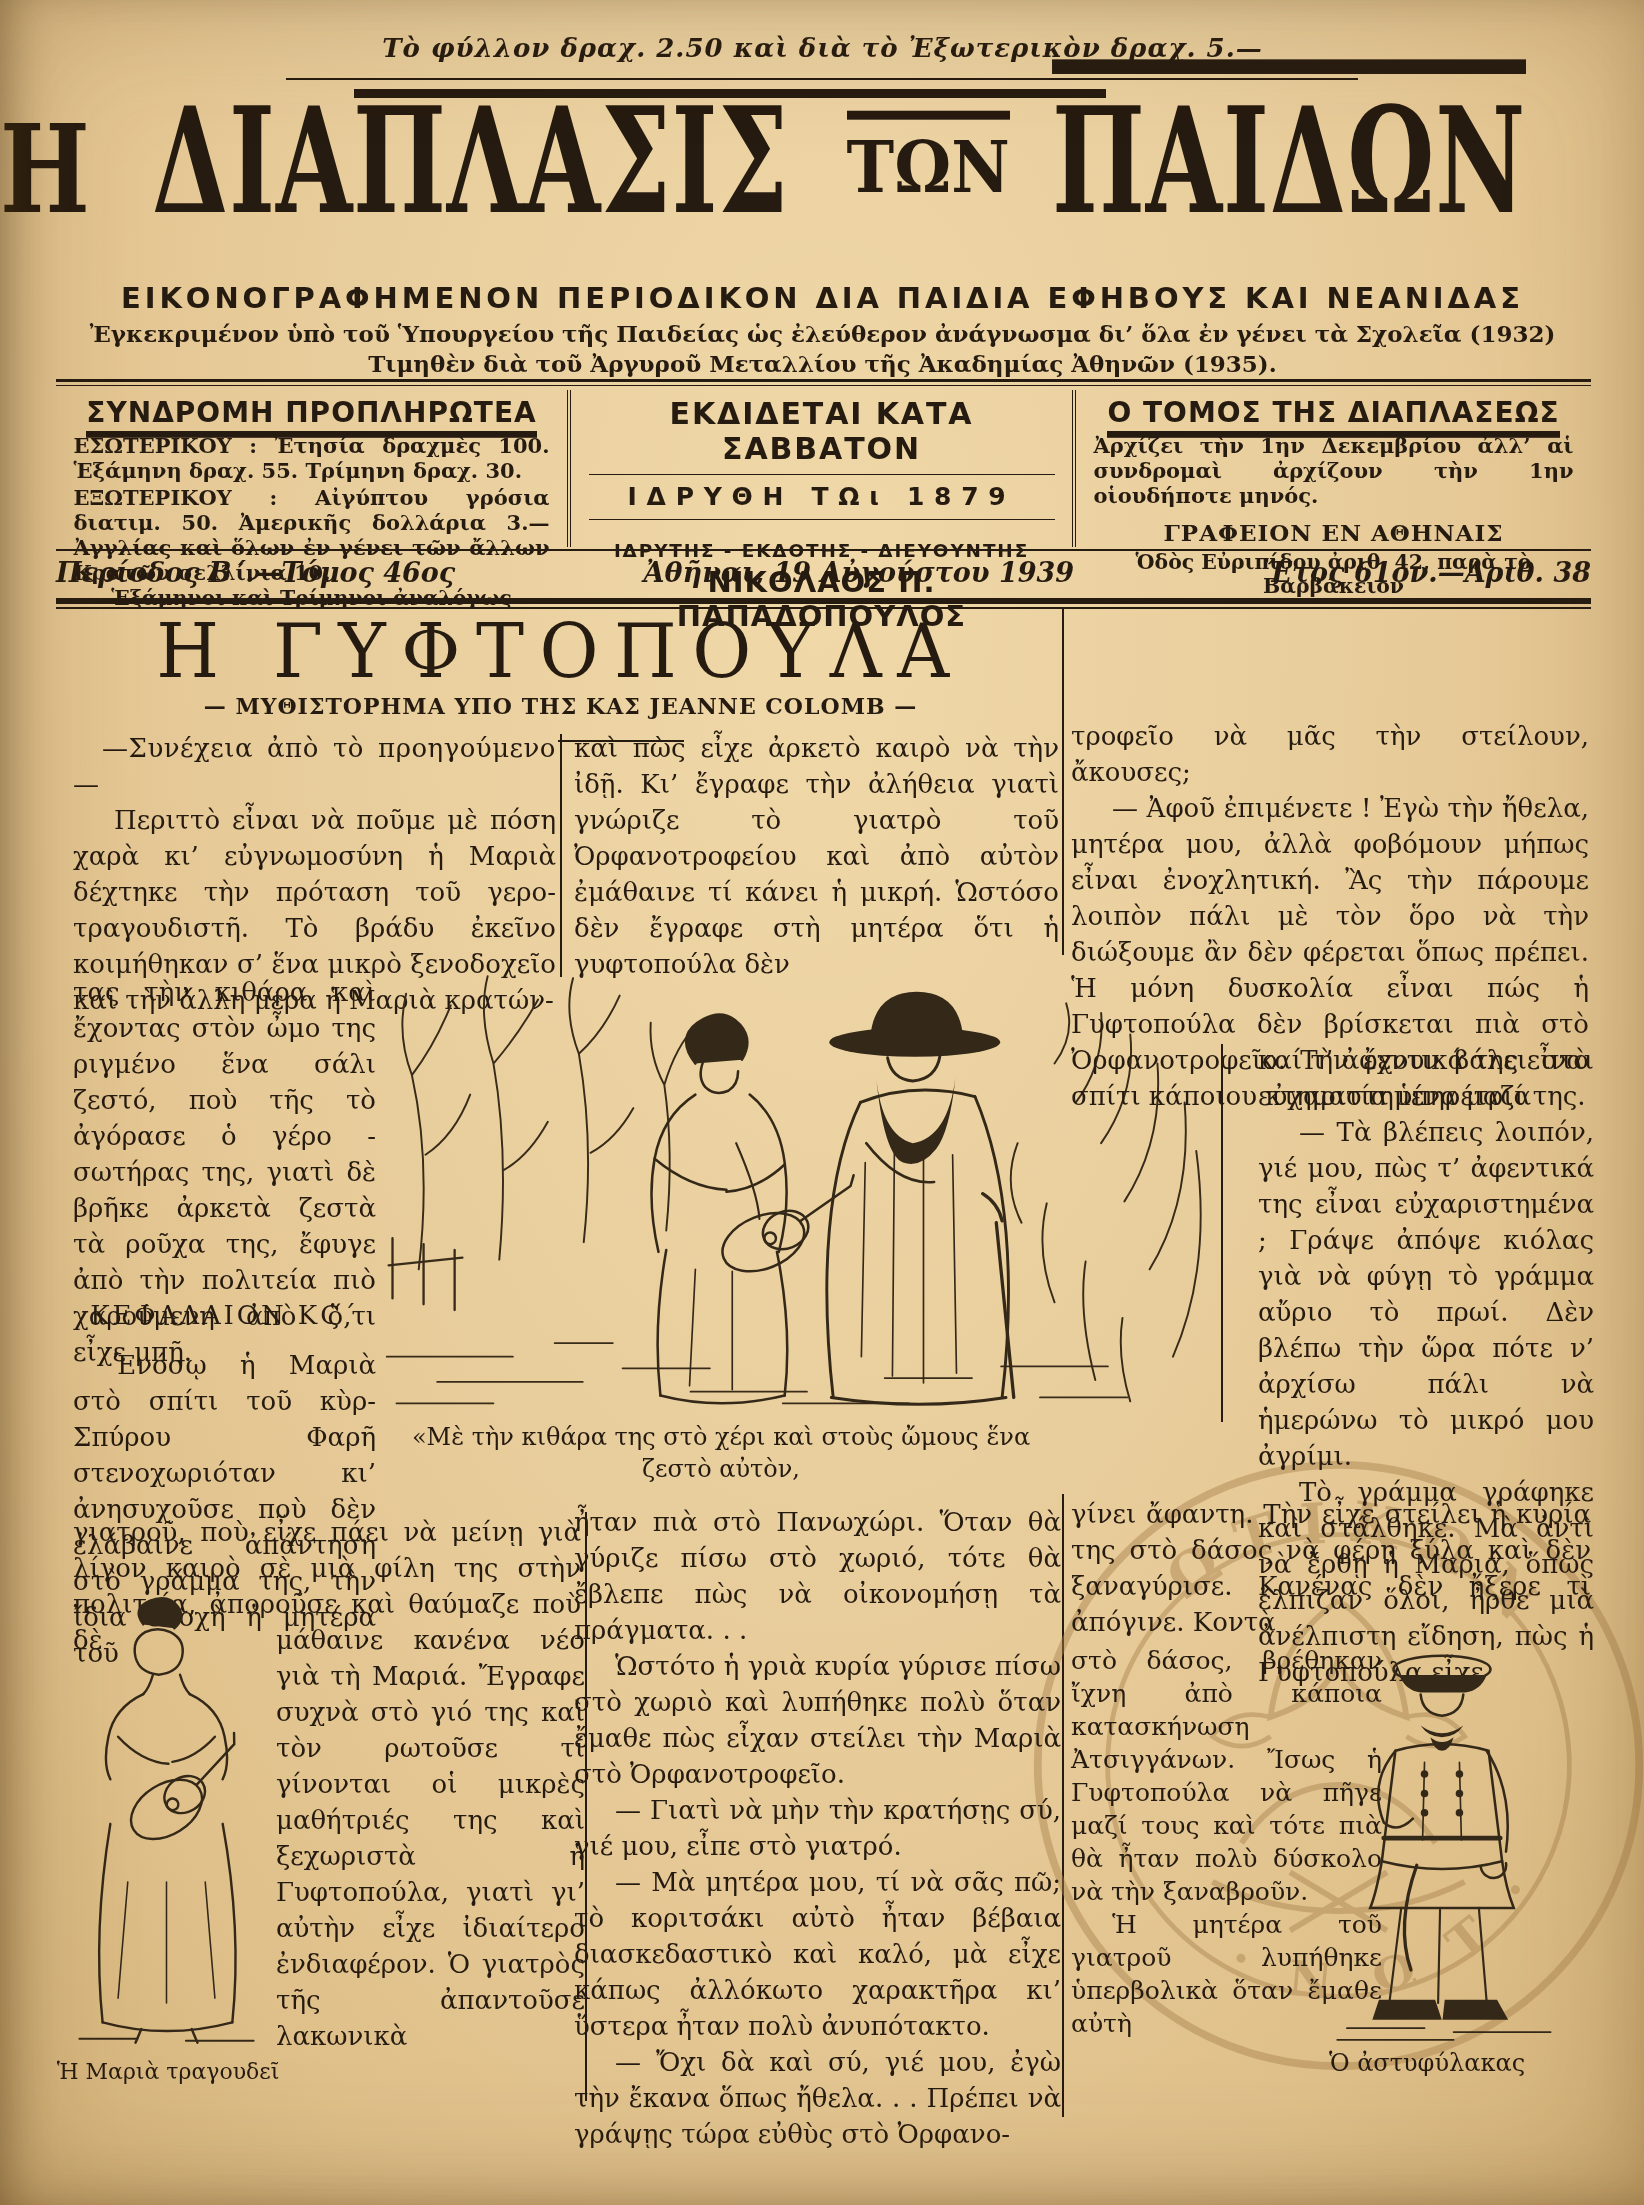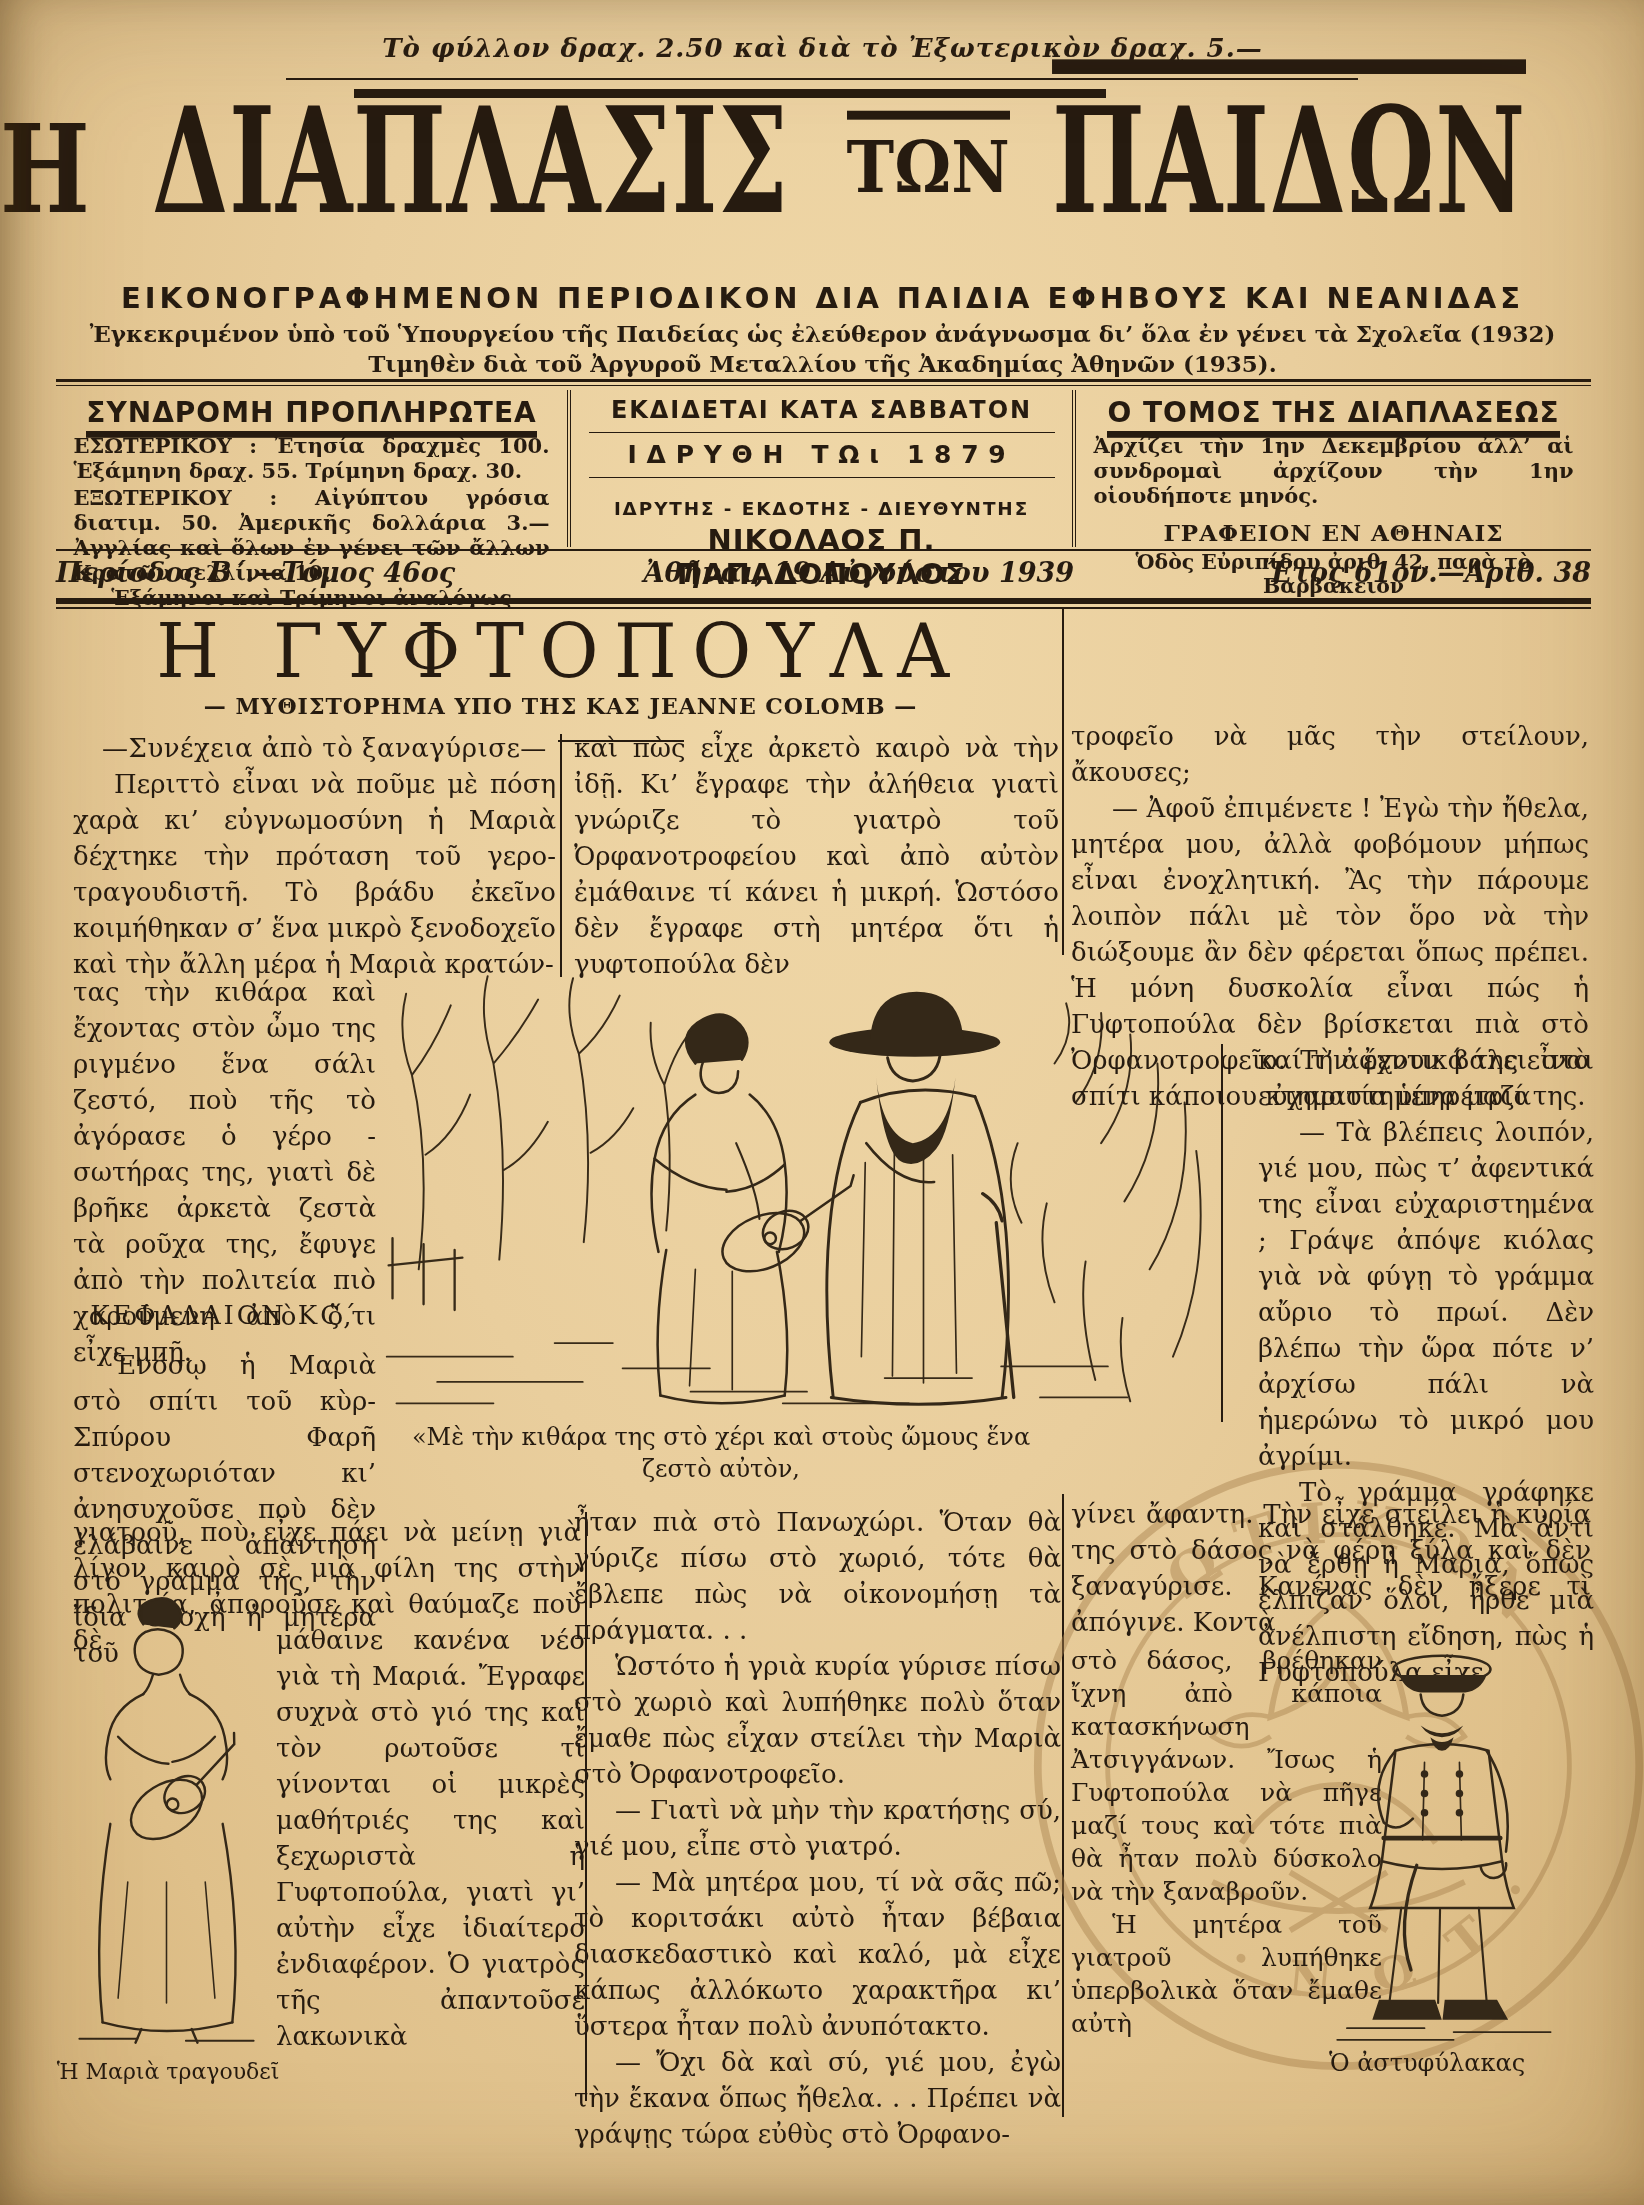--- a/index.html
+++ b/index.html
@@ -23,21 +23,21 @@
   .subtitle{top:281px;left:0;width:100%;text-align:center;font-family:"DejaVu Sans",sans-serif;font-weight:bold;font-size:29px;letter-spacing:3.9px;}
   .approval{left:0;width:100%;text-align:center;font-weight:bold;font-size:23px;}
   
   .info-row{top:390px;left:56px;width:1535px;height:157px;display:flex;}
   .info-col{box-sizing:border-box;padding:5.8px 17.5px 0 17.5px;font-weight:bold;}
   .info-col + .info-col{border-left:4.9px double #261b10;}
   .ic-left{width:511px;}  .ic-mid{width:505px;} .ic-right{width:519px;}
   .box-title{display:inline-block;font-family:"DejaVu Sans",sans-serif;font-size:28px;letter-spacing:1px;box-shadow:0 2.9px 0 #261b10,0 6.8px 0 #261b10;padding-bottom:1.9px;}
   .box-text{font-size:21px;line-height:25px;text-align:justify;margin-top:2px;}
   .box-center-sm{font-size:20.4px;text-align:center;margin-top:7.8px;}
-  .mid-l1{font-family:"DejaVu Sans",sans-serif;font-size:24px;text-align:center;letter-spacing:1.9px;padding-bottom:7.8px;border-bottom:1.9px solid #261b10;}
+  .mid-l1{font-family:"DejaVu Sans",sans-serif;font-size:30px;text-align:center;letter-spacing:1.9px;padding-bottom:7.8px;border-bottom:1.9px solid #261b10;}
   .mid-l2{font-family:"DejaVu Sans",sans-serif;font-size:25px;text-align:center;letter-spacing:9.7px;padding:7.8px 0;border-bottom:1.9px solid #261b10;}
   .mid-l3{font-size:18.4px;text-align:center;letter-spacing:1.9px;margin-top:20px;font-family:"DejaVu Sans",sans-serif;}
   .mid-l4{font-size:29px;text-align:center;letter-spacing:1px;margin-top:3.9px;font-family:"DejaVu Sans",sans-serif;}
   .gr-line{font-size:23px;text-align:center;margin-top:11.6px;letter-spacing:1px;}
   .addr{font-size:20.4px;text-align:center;margin-top:4px;}
   
   .dateline{top:557px;left:56px;width:1535px;display:flex;justify-content:space-between;font-style:italic;font-weight:bold;font-size:27px;}
   
   .art-title{top:609px;left:68px;width:985px;text-align:center;font-size:72px;letter-spacing:15.5px;transform:scaleY(1.05);}
   .byline{top:693px;left:68px;width:985px;text-align:center;font-weight:bold;font-size:22px;letter-spacing:1px;}
@@ -128,21 +128,21 @@
     </g>
     <text font-size="58" letter-spacing="20" fill="#a9824d" font-weight="bold">
       <textPath href="#arcT" startOffset="26%">ΩΤΙΚΩΝ</textPath>
     </text>
     <text font-size="50" letter-spacing="16" fill="#a9824d" font-weight="bold">
       <textPath href="#arcB" startOffset="34%">· Ν Ω Τ ·</textPath>
     </text>
   </svg>
 
   <div class="blk" style="left:73px;top:730px;width:483px;">
-    <p class="note">—Συνέχεια ἀπὸ τὸ ξαναγύρισε—</p>
+    <p class="note">—Συνέχεια ἀπὸ τὸ προηγούμενο—</p>
     <p class="ind">Περιττὸ εἶναι νὰ ποῦμε μὲ πόση χαρὰ κι’ εὐγνωμοσύνη ἡ Μαριὰ δέχτηκε τὴν πρόταση τοῦ γερο-τραγουδιστῆ. Τὸ βράδυ ἐκεῖνο κοιμήθηκαν σ’ ἕνα μικρὸ ξενοδοχεῖο καὶ τὴν ἄλλη μέρα ἡ Μαριὰ κρατών-</p>
   </div>
   <div class="blk" style="left:73px;top:974px;width:303px;">
     <p>τας τὴν κιθάρα καὶ ἔχοντας στὸν ὦμο της ριγμένο ἕνα σάλι ζεστό, ποὺ τῆς τὸ ἀγόρασε ὁ γέρο - σωτήρας της, γιατὶ δὲ βρῆκε ἀρκετὰ ζεστὰ τὰ ροῦχα της, ἔφυγε ἀπὸ τὴν πολιτεία πιὸ χαρούμενη ἀπὸ ὅ,τι εἶχε μπῆ.</p>
   </div>
   <div class="chap" style="left:73px;top:1300px;width:303px;">ΚΕΦΑΛΑΙΟΝ ΚϚ΄</div>
   <div class="blk" style="left:73px;top:1347px;width:303px;">
     <p class="ind">Ἐνόσῳ ἡ Μαριὰ στὸ σπίτι τοῦ κὺρ-Σπύρου Φαρῆ στενοχωριόταν κι’ ἀνησυχοῦσε ποὺ δὲν ἐλάβαινε ἀπάντηση στὸ γράμμα της, τὴν ἴδια ἐποχὴ ἡ μητέρα τοῦ</p>
   </div>
   <div class="blk" style="left:73px;top:1514px;width:508px;">

